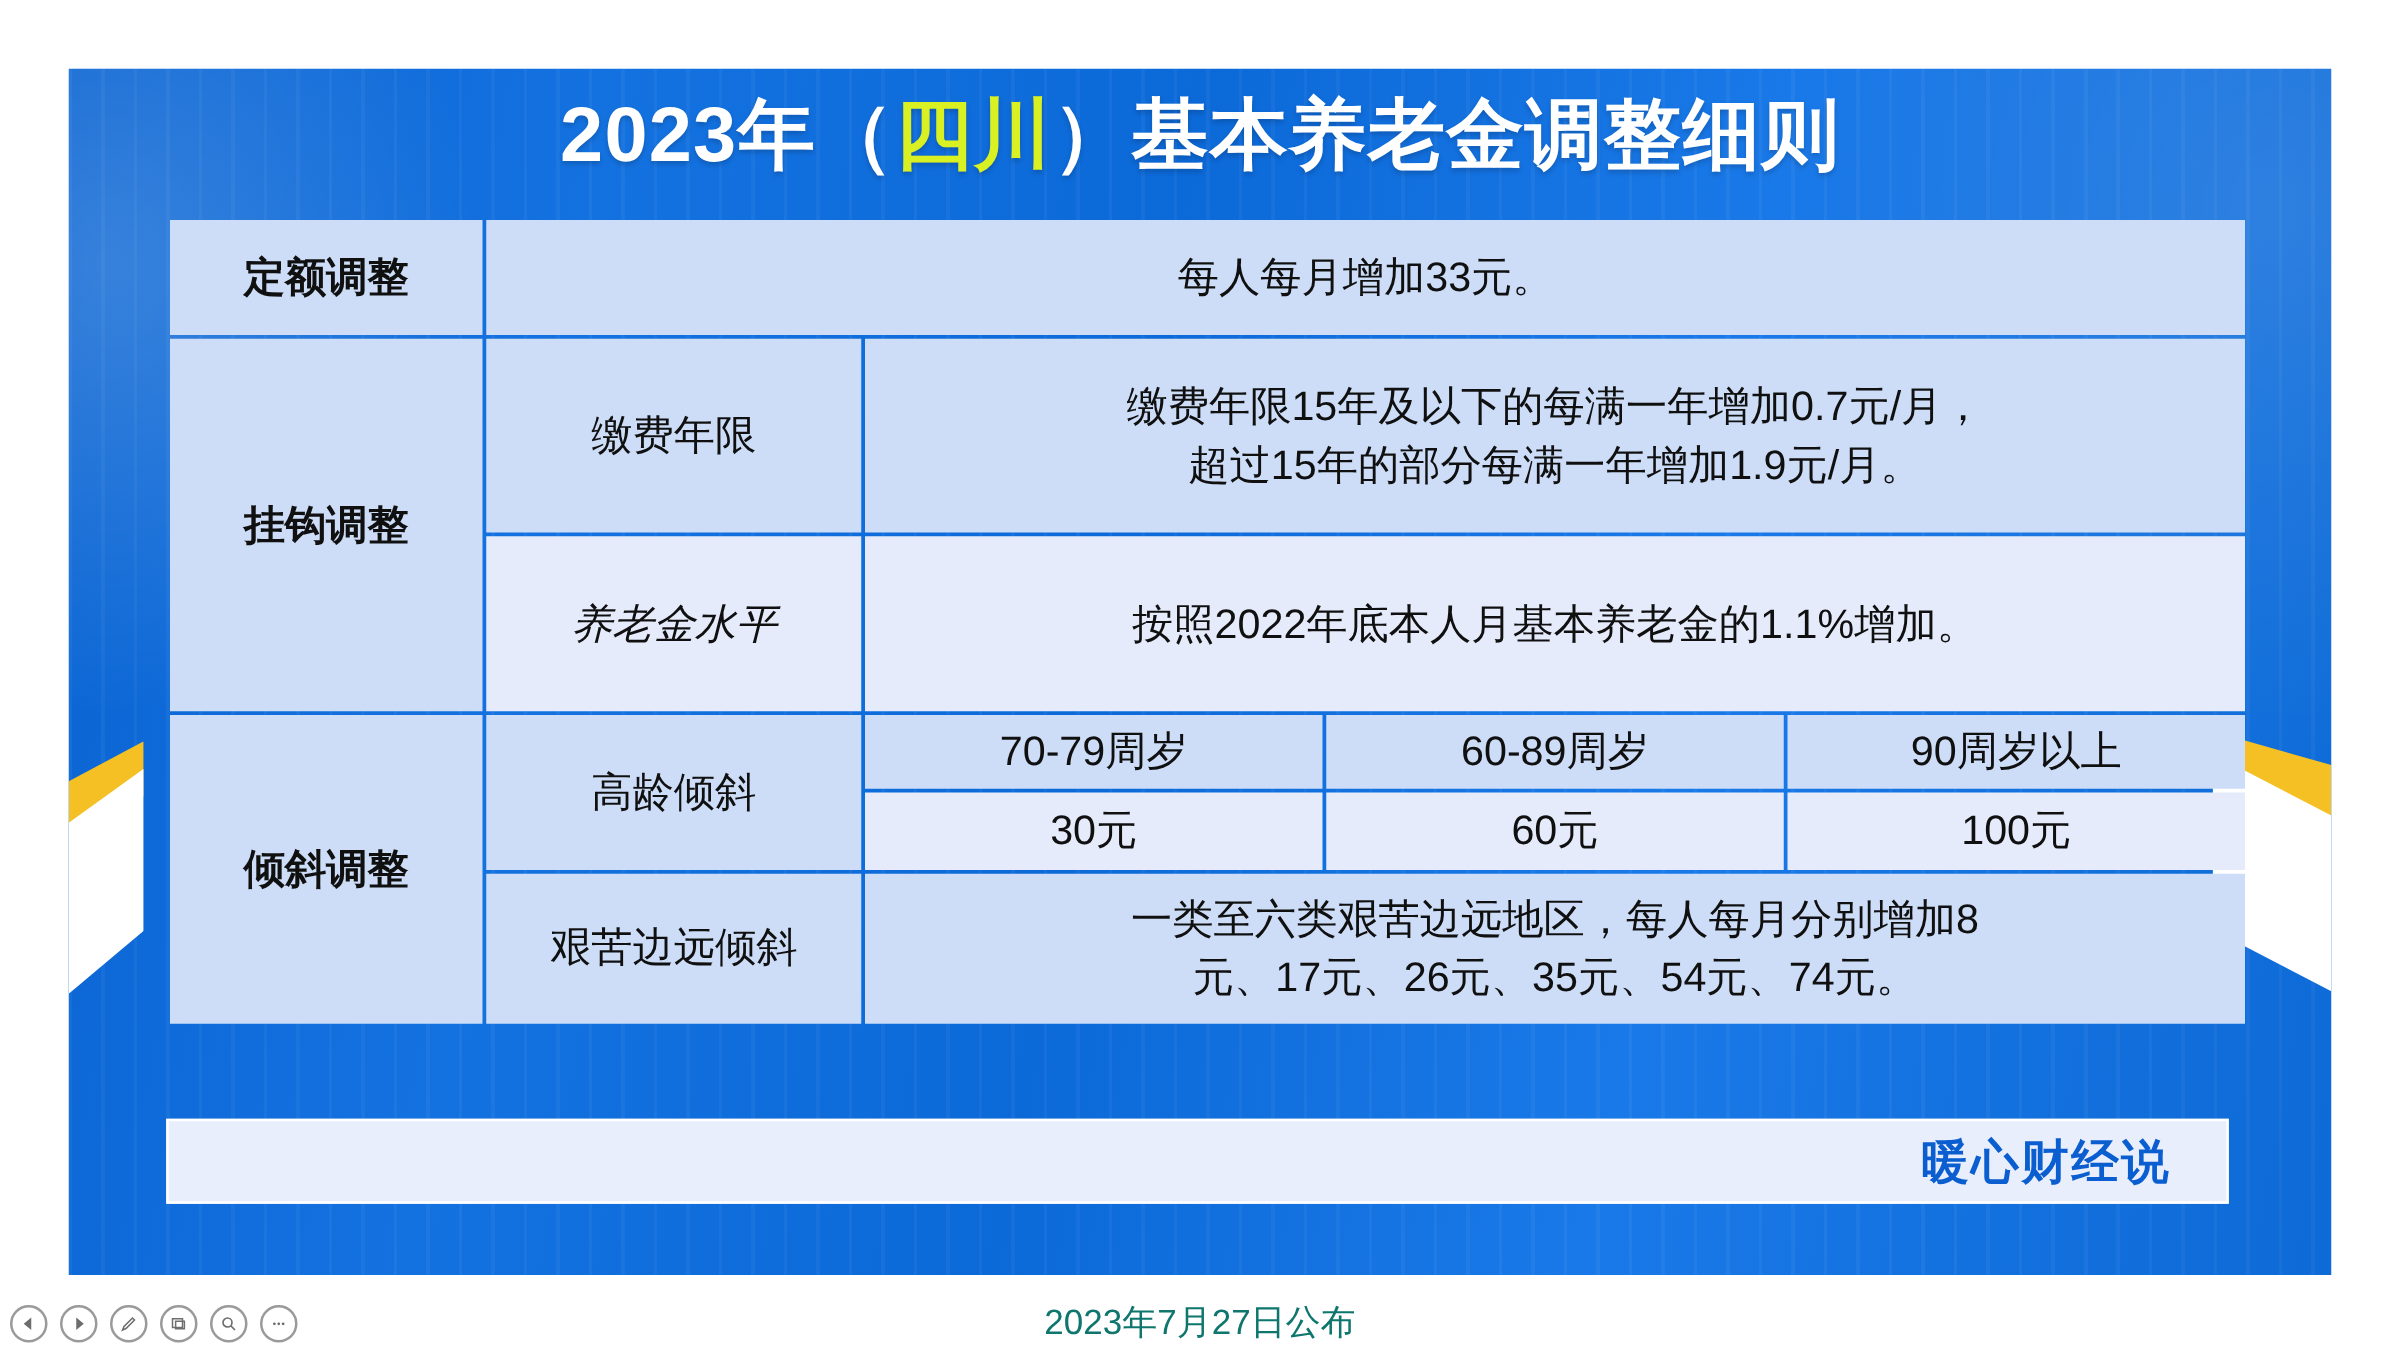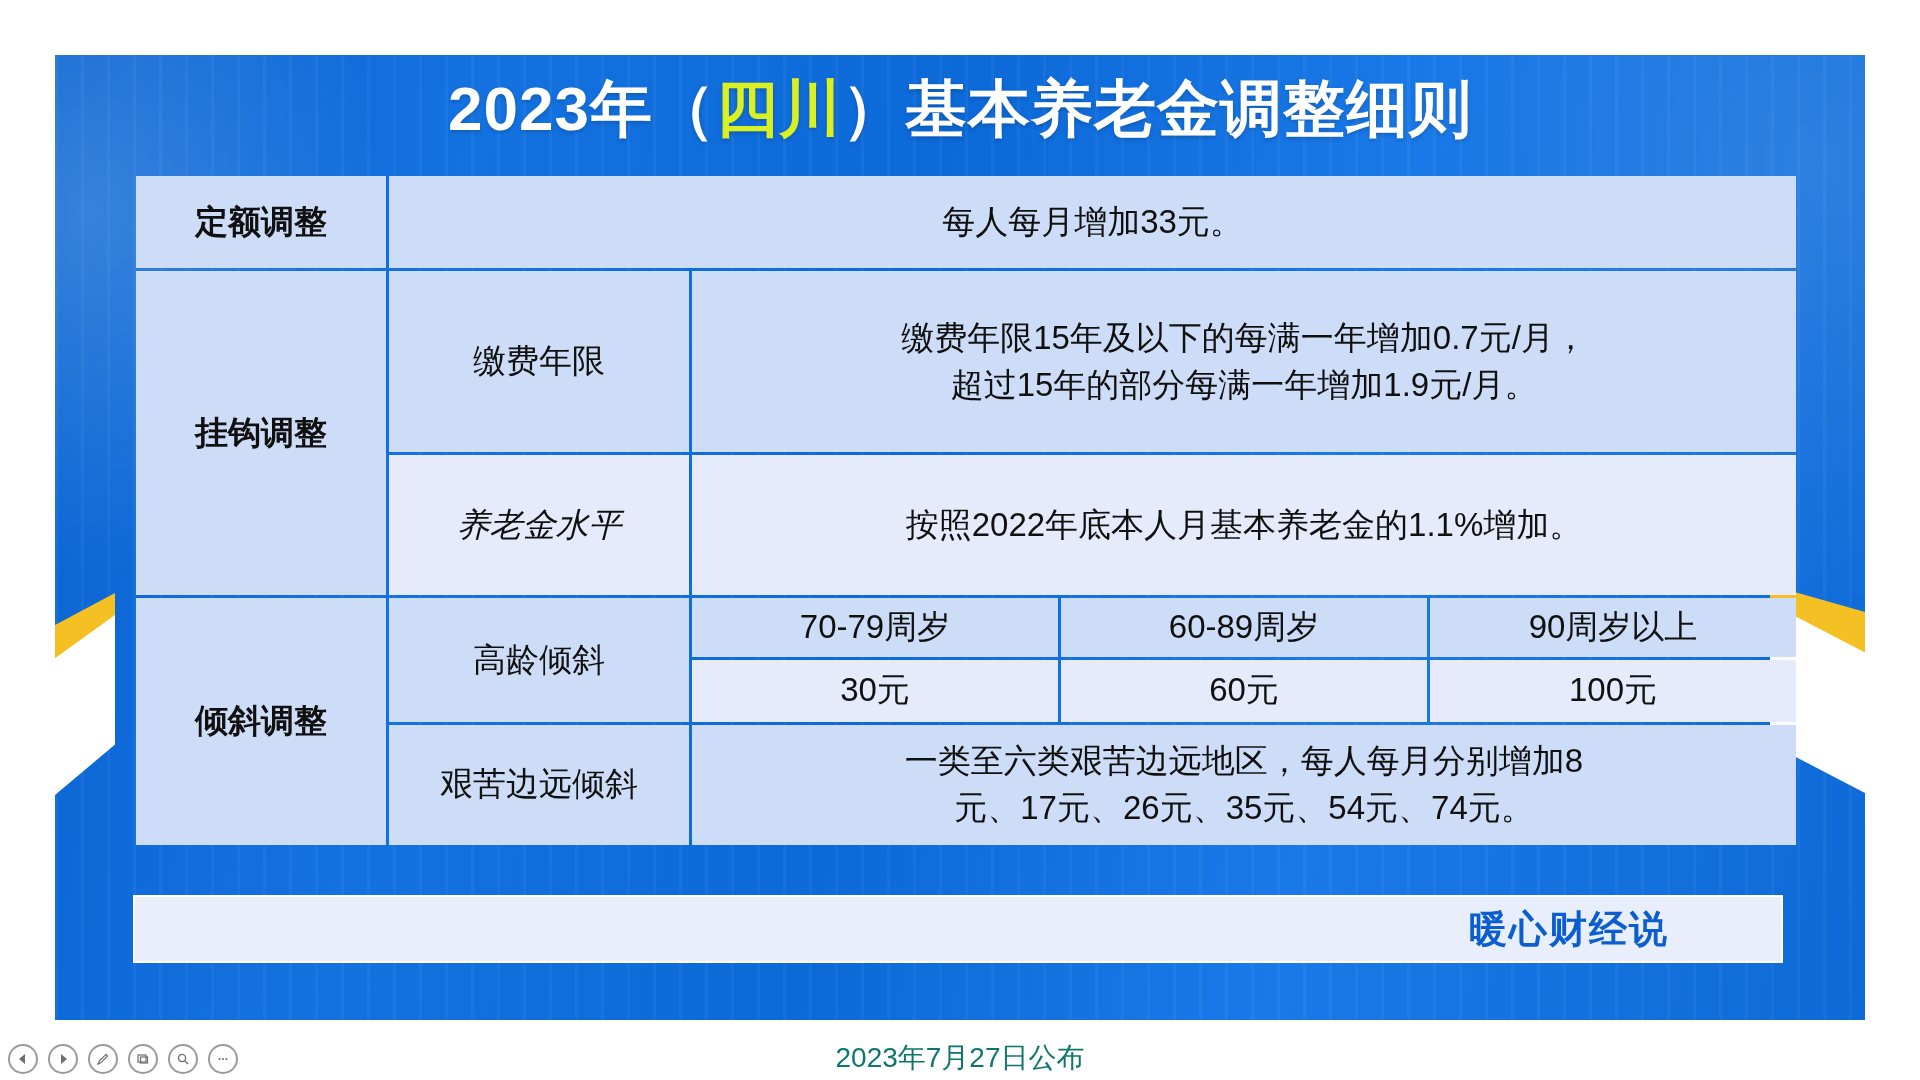--- a/index.html
+++ b/index.html
@@ -134,21 +134,21 @@
   .tier-val  { font-size: 33px; margin-left: 24px; }
 
   
   #sig-strip {
     position:absolute;
     left: 78px; top: 840px;
     width: 1650px; height: 68px;
     background: #e8eefc;
     border: 2px solid #ffffff;
     display:flex; align-items:center; justify-content:flex-end;
-    padding-right: 112px;
+    padding-right: 44px;
   }
   #sig-strip .sig {
     color:#0b5ed0;
     font-size: 38px;
     font-weight: 700;
     letter-spacing: 2px;
     font-family: "Liberation Sans", "DejaVu Sans", sans-serif;
   }
 
   
@@ -206,21 +206,21 @@
         </colgroup>
         <tbody>
 
           <tr>
             <td class="cat lightcell" style="height:92px">定额调整</td>
             <td class="body lightcell" colspan="4">每人每月增加33元。</td>
           </tr>
 
           <tr>
             <td class="cat" rowspan="2">挂钩调整</td>
-            <td class="sub" style="height:181px">缴费年限</td>
+            <td class="sub" style="height:155px">缴费年限</td>
             <td class="body" colspan="3">
               <div>缴费年限15年及以下的每满一年增加0.7元/月，</div>
               <div>超过15年的部分每满一年增加1.9元/月。</div>
             </td>
           </tr>
 
           <tr class="light">
             <td class="sub" style="height:140px">养老金水平</td>
             <td class="body" colspan="3">按照2022年底本人月基本养老金的1.1%增加。</td>
           </tr>

